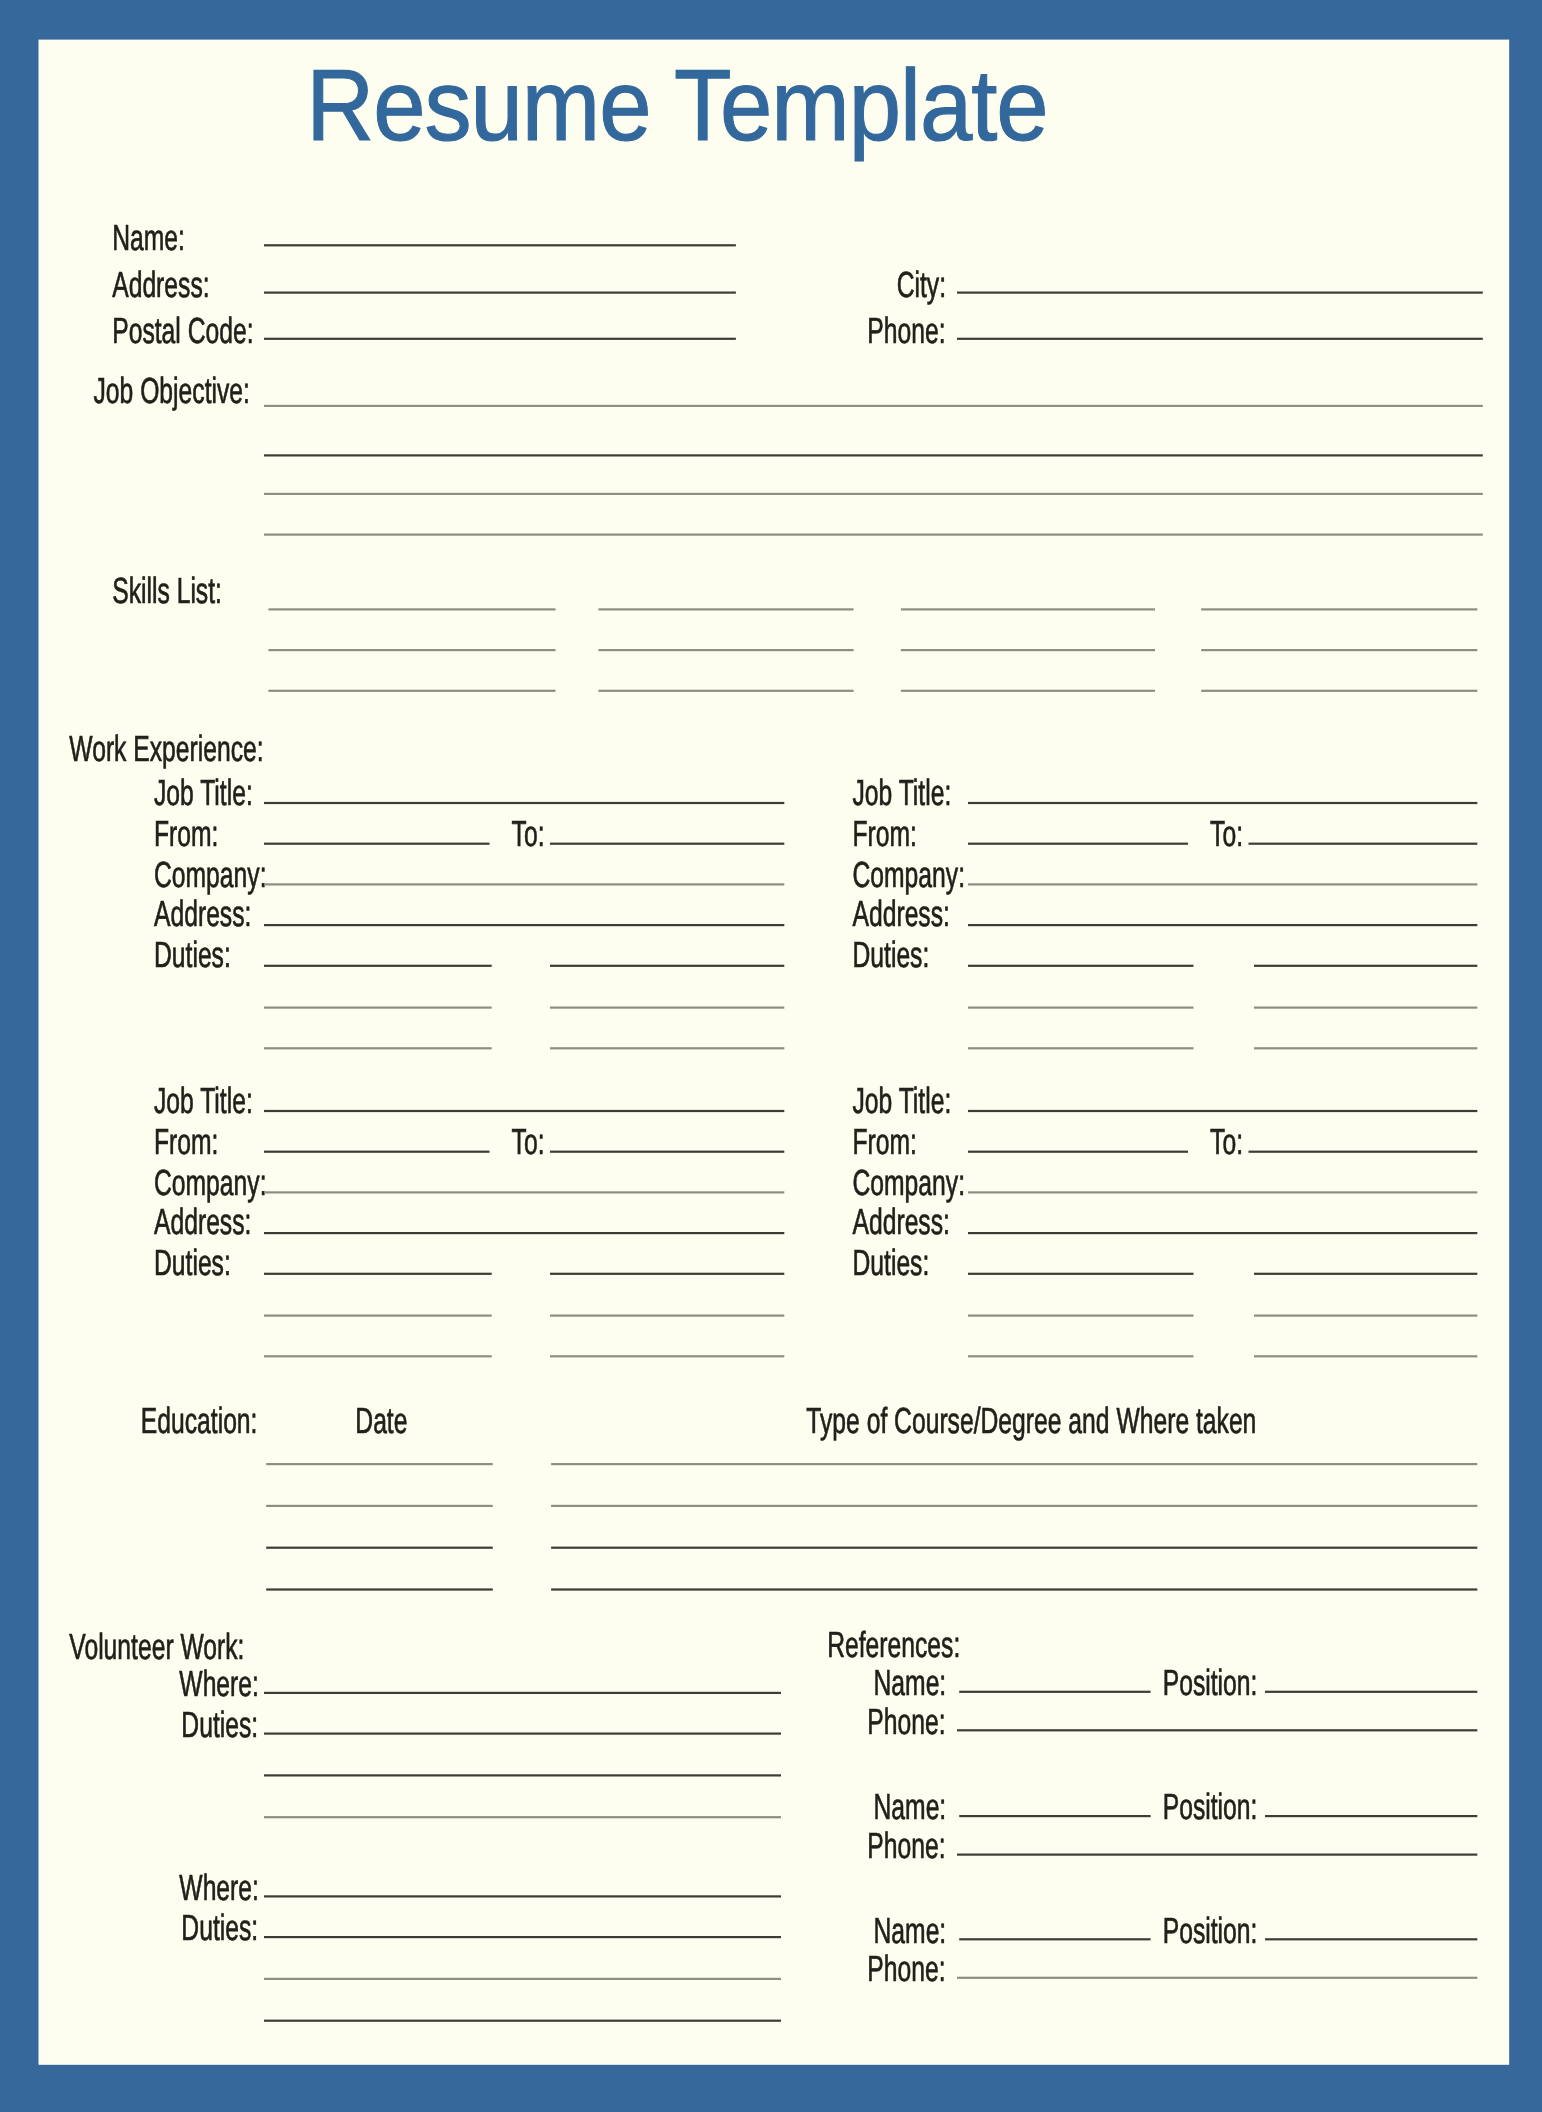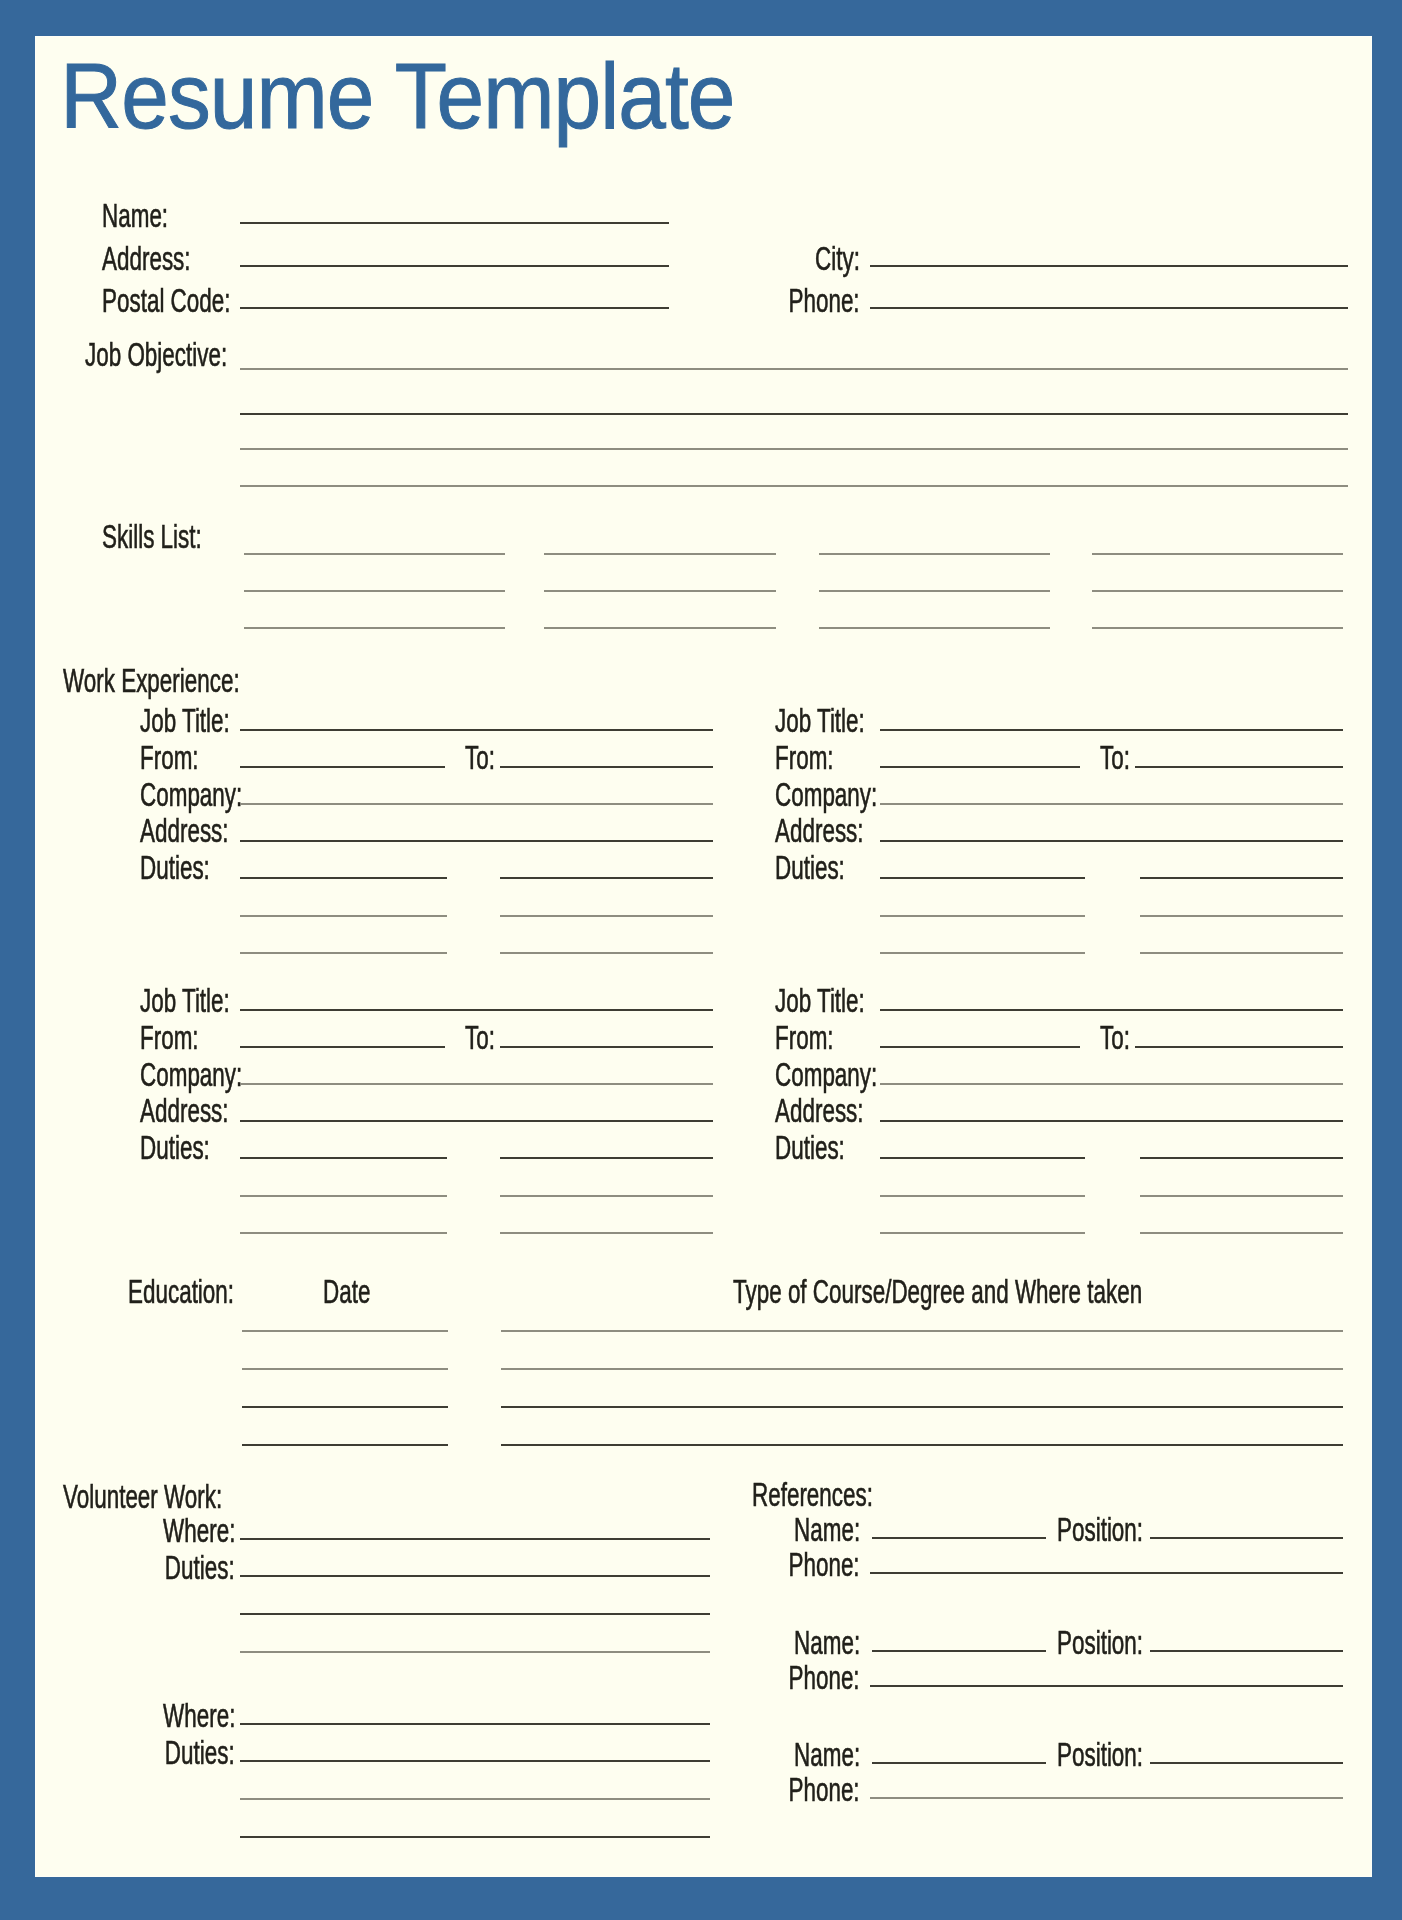--- a/index.html
+++ b/index.html
@@ -4,21 +4,21 @@
 <style>
   :root{
     --border:#36689B; --paper:#FEFEF0; --accent:#33689C;
     --ink:#21201a; --line-dark:#3e3d33; --line-mid:#8e8d80;
   }
   html,body{margin:0;padding:0;background:#222;}
   .frame{position:relative;width:1402px;height:1920px;background:var(--border);
          font-family:"Liberation Sans","DejaVu Sans",sans-serif;overflow:hidden;}
   .sheet{position:absolute;left:35px;top:36px;width:1337px;height:1841px;
          background:var(--paper);box-shadow:inset 0 0 0 1px rgba(255,255,255,.45);}
-  .title-wrap{position:absolute;left:35px;top:46px;width:1160px;text-align:left;}
+  .title-wrap{position:absolute;left:35px;top:46px;width:1160px;text-align:center;}
   .title-wrap span{display:inline-block;font-size:92px;line-height:100px;color:var(--accent);
          transform:scaleX(.93);transform-origin:center;letter-spacing:-1px;
          -webkit-text-stroke:1px var(--accent);white-space:nowrap;}
   .lb{position:absolute;font-size:33px;line-height:36px;color:var(--ink);white-space:nowrap;
       transform:scaleX(.68);transform-origin:left center;-webkit-text-stroke:.6px var(--ink);}
   .lb.r{transform-origin:right center;text-align:right;}
   .ln{position:absolute;height:2px;}
   .d{background:var(--line-dark);}
   .m{background:var(--line-mid);}
 </style>

